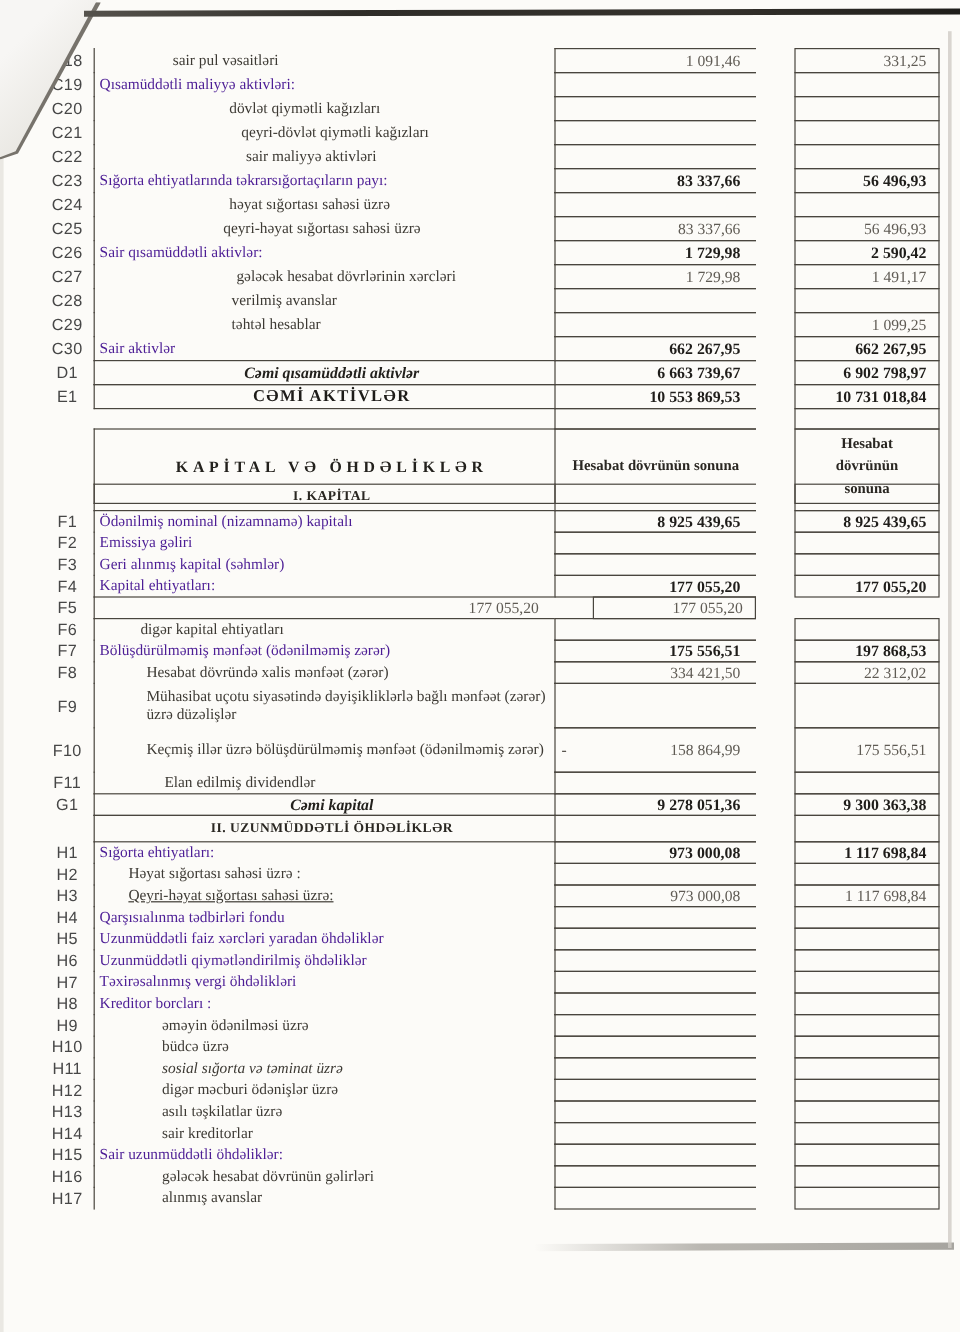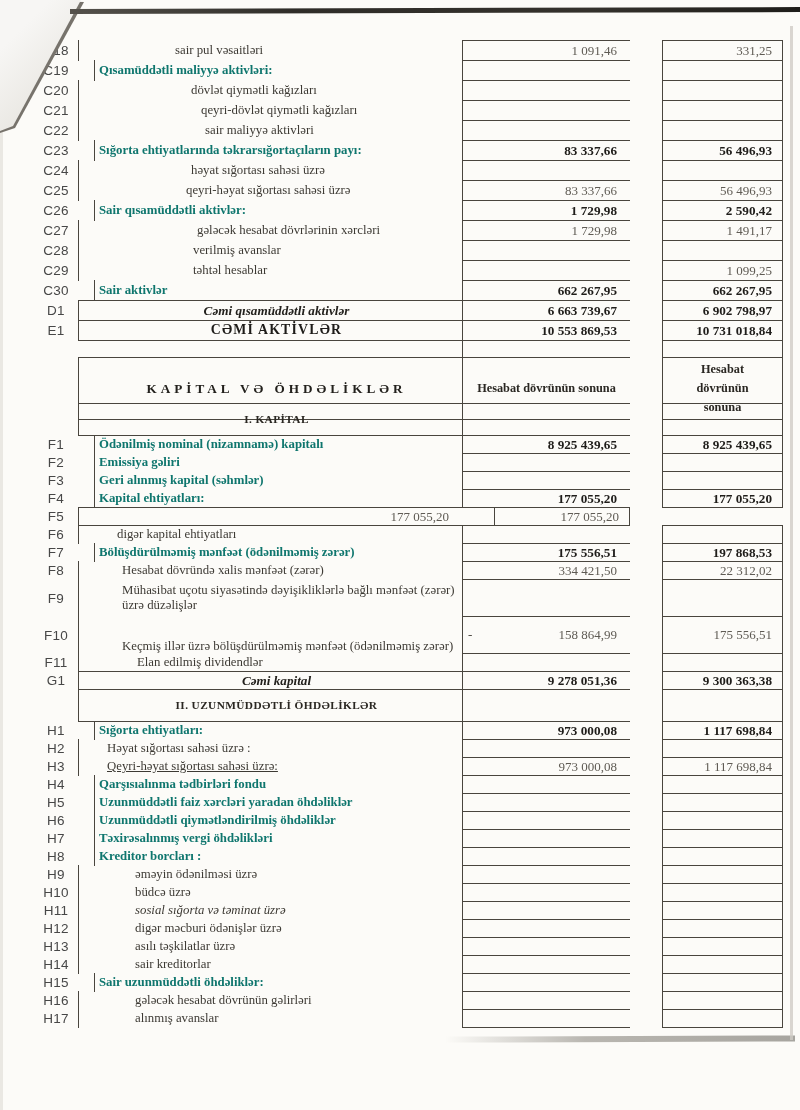--- a/index.html
+++ b/index.html
@@ -35,42 +35,42 @@
   .sheet{position:absolute;left:34px;top:40px;width:749px;z-index:2;}
   .row{display:grid;grid-template-columns:44px 384px 168px 153px;}
   .stack .row + .row{margin-top:-1px;}
   *{box-sizing:border-box;}
   .t1 .row{height:21px;}
   .t1 .row.r-spacer{height:18px;}
   .t2{margin-top:-1px;}
   .t2 .row{height:19px;}
   .t2 .row.dbl{height:38px;}
   .t2 .row.r-header{height:47px;}
-  .t2 .row.r-section{height:33px;}
+  .t2 .row.r-section{height:23px;}
   
   .code-cell{
     font-family:"Liberation Sans", sans-serif;font-size:13.5px;color:#474747;
     display:flex;align-items:center;justify-content:center;letter-spacing:.3px;
   }
   .label-cell{
     border-left:1px solid #49453e;display:flex;align-items:center;
     font-size:12.8px;line-height:1.2;padding-left:4px;
   }
   .label-cell.noline{border:none;}
   .label-cell.boxed{border:1px solid #49453e;border-right:none;justify-content:center;text-align:right;padding-left:12px;}
   .val-cell{
     border:1px solid #49453e;display:flex;align-items:center;justify-content:flex-end;
     font-size:13px;color:#5f5b54;padding-right:13px;
   }
   .val-cell.v1{border-right:none;}
   .val-cell.v2{padding-right:10px;margin-left:32px;}
   .val-cell.vb{font-weight:bold;color:#1f1d1a;font-size:13.2px;}
   .val-cell .neg{margin-right:auto;padding-left:5px;color:#4a463f;}
   
-  .r-group .label-cell{font-weight:bold;color:#0f766e;margin-left:16px;}
+  .r-group .label-cell{font-weight:normal;color:#4c1d95;}
   .r-item .label-cell{color:#3d3a34;}
   .r-total-italic .label-cell{font-weight:bold;font-style:italic;font-size:13.2px;color:#23211d;}
   .r-total-caps .label-cell{font-weight:bold;font-size:13.8px;letter-spacing:1.2px;color:#1e1c19;}
   .r-section .label-cell{font-weight:bold;font-size:11.3px;letter-spacing:.4px;color:#2a2722;}
   .r-header .label-cell{
     font-weight:bold;font-size:13.2px;letter-spacing:4px;color:#23211d;
   }
   .r-header .val-cell{
     justify-content:center;text-align:center;padding:2px 14px;
     font-weight:bold;font-size:12.3px;line-height:1.55;color:#2a2722;white-space:normal;
@@ -87,21 +87,21 @@
   <div class="scan-top-line"></div>
   <div class="left-edge"></div>
   <div class="right-edge"></div>
   <div class="bottom-smear"></div>
 
   <div class="sheet">
 
     <div class="stack t1" id="t1-stack">
         <div class="row r-item">
           <div class="code-cell">C18</div>
-          <div class="label-cell" style="padding-left: 96px;">
+          <div class="label-cell" style="padding-left: 65px;">
             <span>sair pul vəsaitləri</span>
           </div>
           <div class="val-cell v1">
             <span>1 091,46</span>
           </div>
           <div class="val-cell v2">331,25</div>
         </div>
         <div class="row r-group">
           <div class="code-cell">C19</div>
           <div class="label-cell">
@@ -353,21 +353,21 @@
           <div class="label-cell" style="padding-left: 43px;">
             <span>Mühasibat uçotu siyasətində dəyişikliklərlə bağlı mənfəət (zərər) üzrə düzəlişlər</span>
           </div>
           <div class="val-cell v1">
             <span></span>
           </div>
           <div class="val-cell v2"></div>
         </div>
         <div class="row r-item dbl">
           <div class="code-cell">F10</div>
-          <div class="label-cell" style="padding-left: 43px; align-items: flex-end;">
+          <div class="label-cell" style="padding-left: 43px;">
             <span>Keçmiş illər üzrə bölüşdürülməmiş mənfəət (ödənilməmiş zərər)</span>
           </div>
           <div class="val-cell v1">
             <span class="neg">-</span>
             <span>158 864,99</span>
           </div>
           <div class="val-cell v2">175 556,51</div>
         </div>
         <div class="row r-item">
           <div class="code-cell">F11</div>

